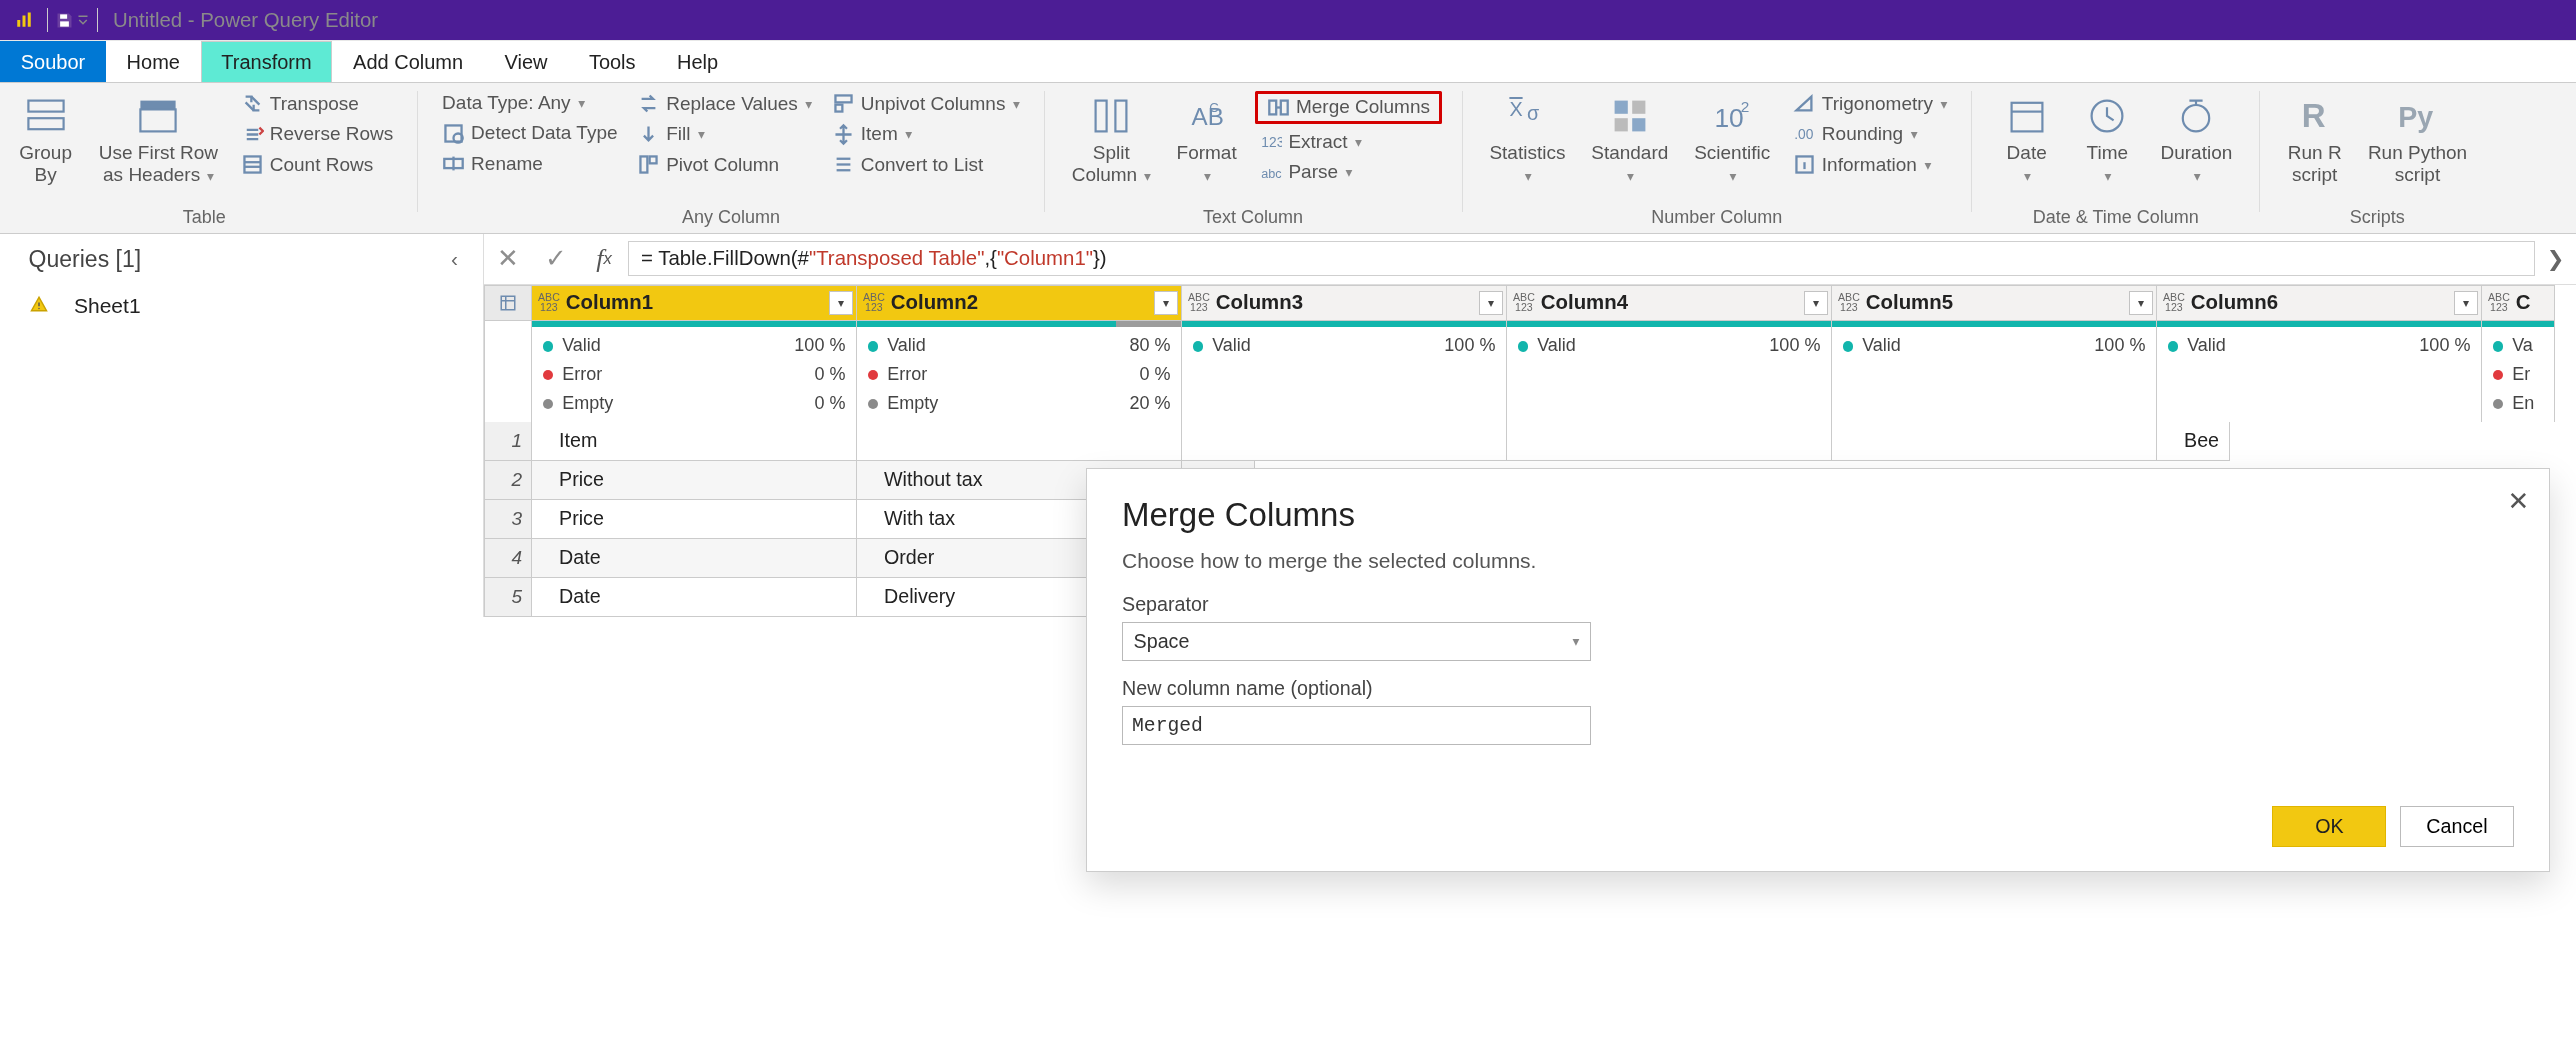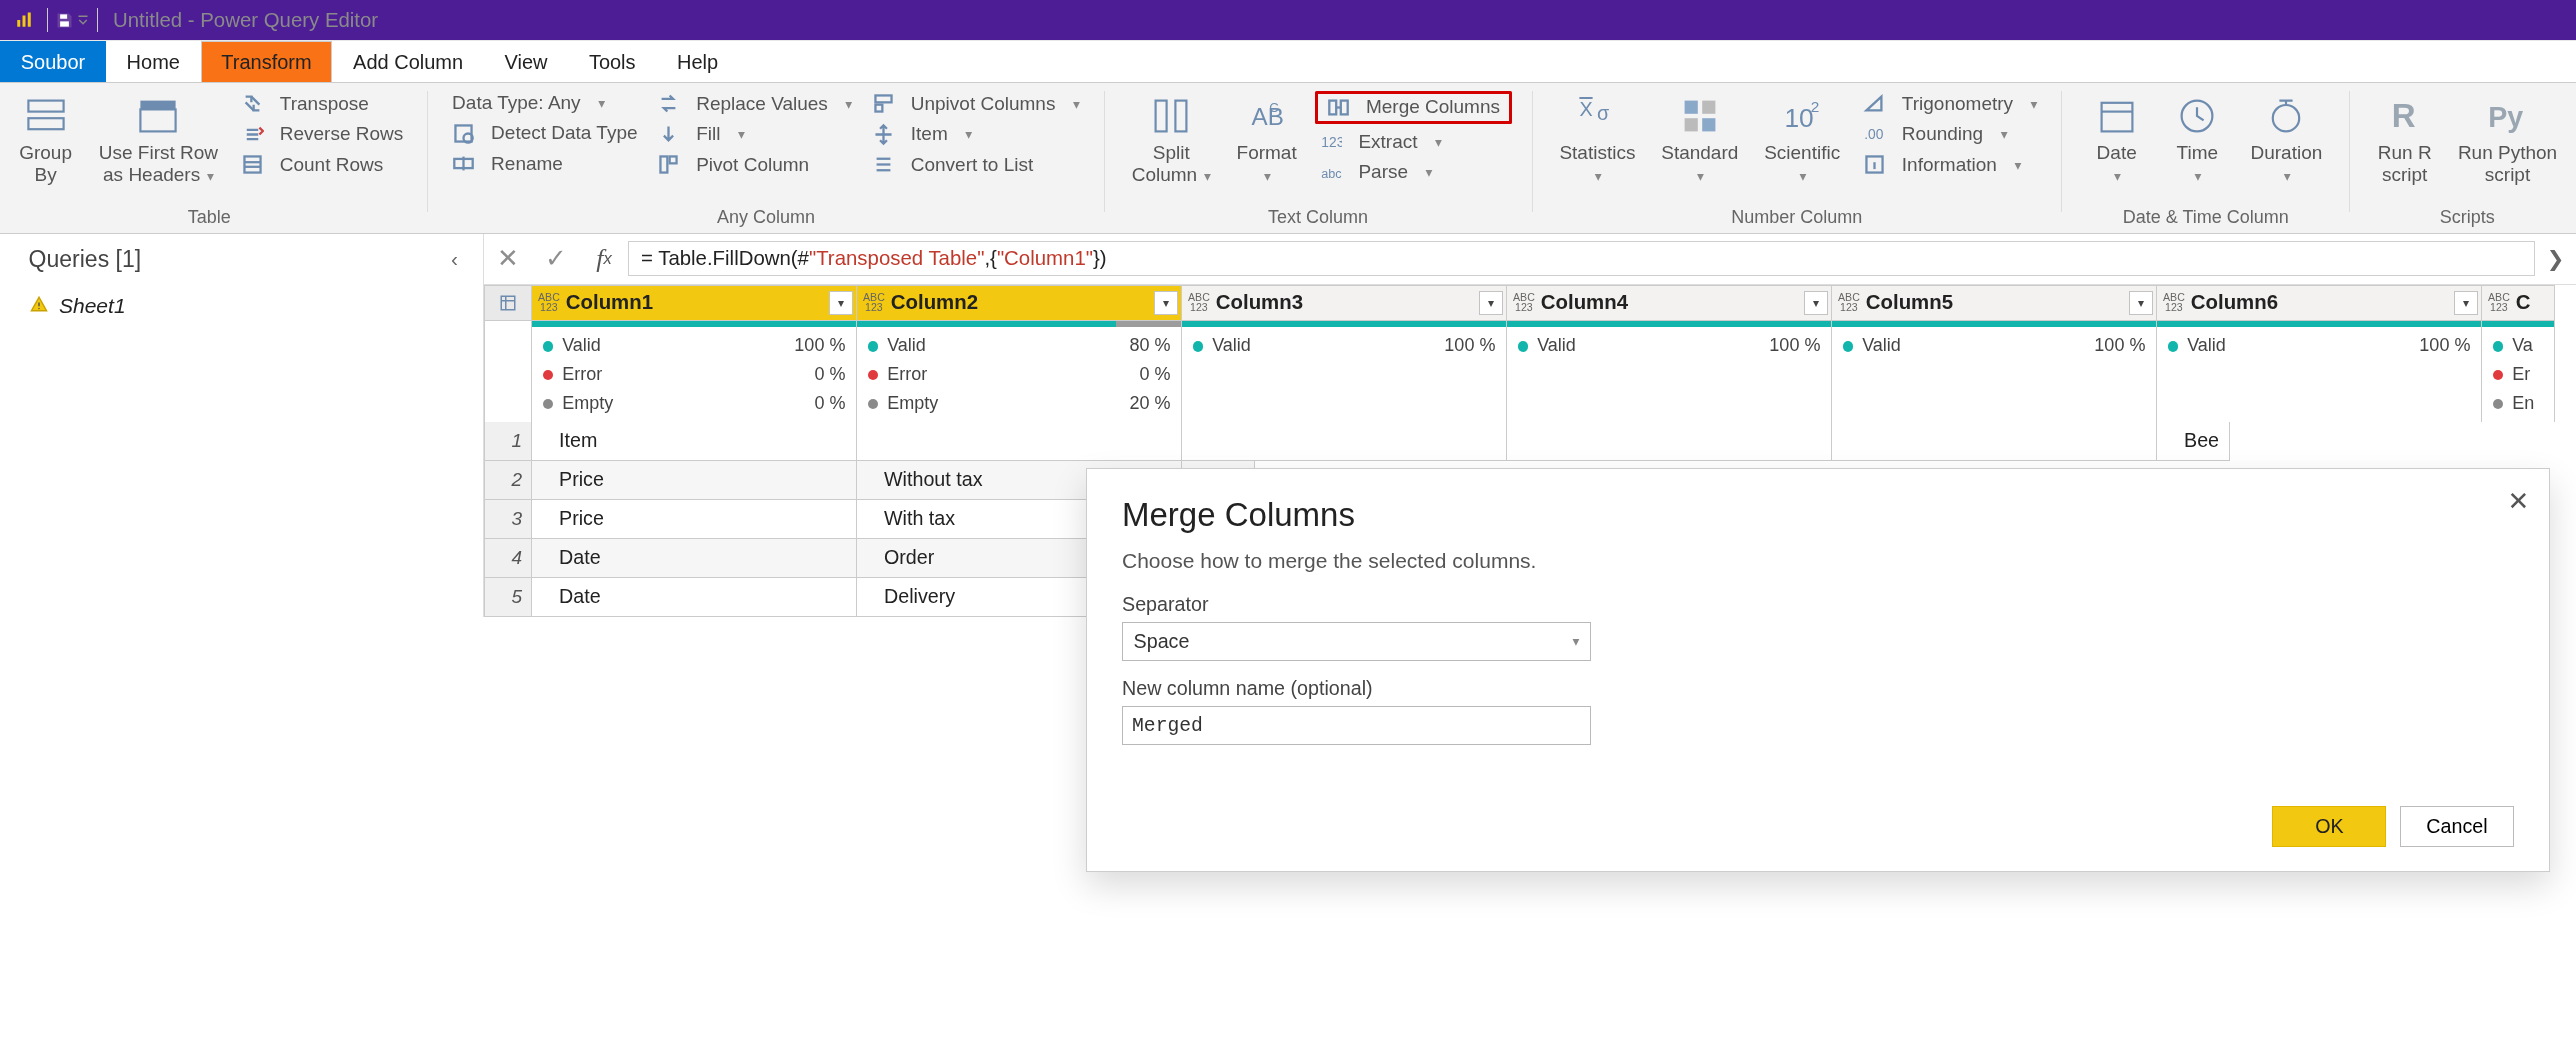--- a/index.html
+++ b/index.html
@@ -17,47 +17,47 @@
   .titlebar .logo{width:18px;height:18px;margin:0 7.6px;}
   .titlebar .save{width:21px;height:21px;}
   .titlebar .sep{width:0.8px;height:24px;background:#ccc;margin:0 6px;}
   .titlebar .qat-dd{width:16.6px;display:flex;align-items:center;justify-content:center;color:#666;}
   .titlebar .wintitle{color:#8a8a8a;margin-left:9px;font-size:20.4px;}
 
   
   .tabs{height:41px;display:flex;align-items:stretch;background:#fff;}
   .tab{padding:0 19.7px;display:flex;align-items:center;font-size:20px;color:#222;cursor:pointer;border:0.8px solid transparent;border-bottom:none;}
   .tab.file{background:#0078d4;color:#fff;}
-  .tab.active{background:#f97316;border-color:#ccc;color:#222;}
+  .tab.active{background:#5eead4;border-color:#ccc;color:#222;}
 
   
   .ribbon{background:#f3f3f3;border-top:0.8px solid #ccc;border-bottom:0.8px solid #ccc;padding:7.6px 10.6px 0;display:flex;gap:15px;align-items:stretch;}
   .group{display:flex;flex-direction:column;min-height:142px;}
   .group-items{display:flex;gap:10.6px;align-items:flex-start;flex:1;}
   .group-label{color:#666;font-size:18px;text-align:center;padding:3px 0 4.5px;}
   .group-sep{width:0.8px;background:#ddd;align-self:stretch;margin:0 4.5px 21px;}
 
   .bigbtn{display:flex;flex-direction:column;align-items:center;justify-content:flex-start;gap:4.5px;padding:3px 7.6px;color:#555;cursor:pointer;min-width:70px;}
   .bigbtn .icon{width:44px;height:44px;display:flex;align-items:center;justify-content:center;}
   .bigbtn .lbl{font-size:19px;text-align:center;line-height:1.15;color:#555;}
 
   .stack{display:flex;flex-direction:column;gap:4.5px;}
-  .smallbtn{display:flex;align-items:center;gap:16px;color:#555;font-size:19px;padding:1.5px 4.5px;cursor:pointer;}
+  .smallbtn{display:flex;align-items:center;gap:6px;color:#555;font-size:19px;padding:1.5px 4.5px;cursor:pointer;}
   .smallbtn .icon{width:23px;height:23px;display:flex;align-items:center;justify-content:center;}
   .dd{font-size:13.6px;color:#888;margin-left:1.5px;}
 
   .merge-hl{border:3px solid #d30000;padding:0.8px 4.5px;border-radius:1.5px;}
 
   
   .main{display:grid;grid-template-columns:484px 1fr;}
 
   .queries{border-right:0.8px solid #ddd;display:flex;flex-direction:column;padding-left:12px;}
   .queries-hdr{display:flex;align-items:center;justify-content:space-between;padding:12px 16.6px;color:#444;font-size:23px;position:relative;}
   .collapse{width:24px;height:24px;display:flex;align-items:center;justify-content:center;color:#666;cursor:pointer;font-size:21px;}
-  .query-item{display:flex;gap:11px;padding:9px 18px;font-size:21px;color:#222;cursor:pointer;font-style:italic;}
+  .query-item{display:flex;gap:26px;padding:9px 18px;font-size:21px;color:#222;cursor:pointer;}
 
   .workarea{display:flex;flex-direction:column;position:relative;}
 
   .formula{display:flex;align-items:center;height:51px;border-bottom:0.8px solid #ddd;}
   .formula .fbtn{width:48px;height:100%;display:flex;align-items:center;justify-content:center;color:#8e8e8e;font-size:26px;cursor:pointer;}
   .formula .fbtn.fx{font-style:italic;font-family:"Times New Roman",serif;color:#555;}
   .formula-input{flex:1;height:35px;border:0.8px solid #cfcfcf;padding:3px 12px;font-size:20.4px;font-family:Consolas,monospace;color:#222;display:flex;align-items:center;}
   .formula .expand{width:41px;display:flex;align-items:center;justify-content:center;color:#666;font-size:21px;cursor:pointer;}
 
   

